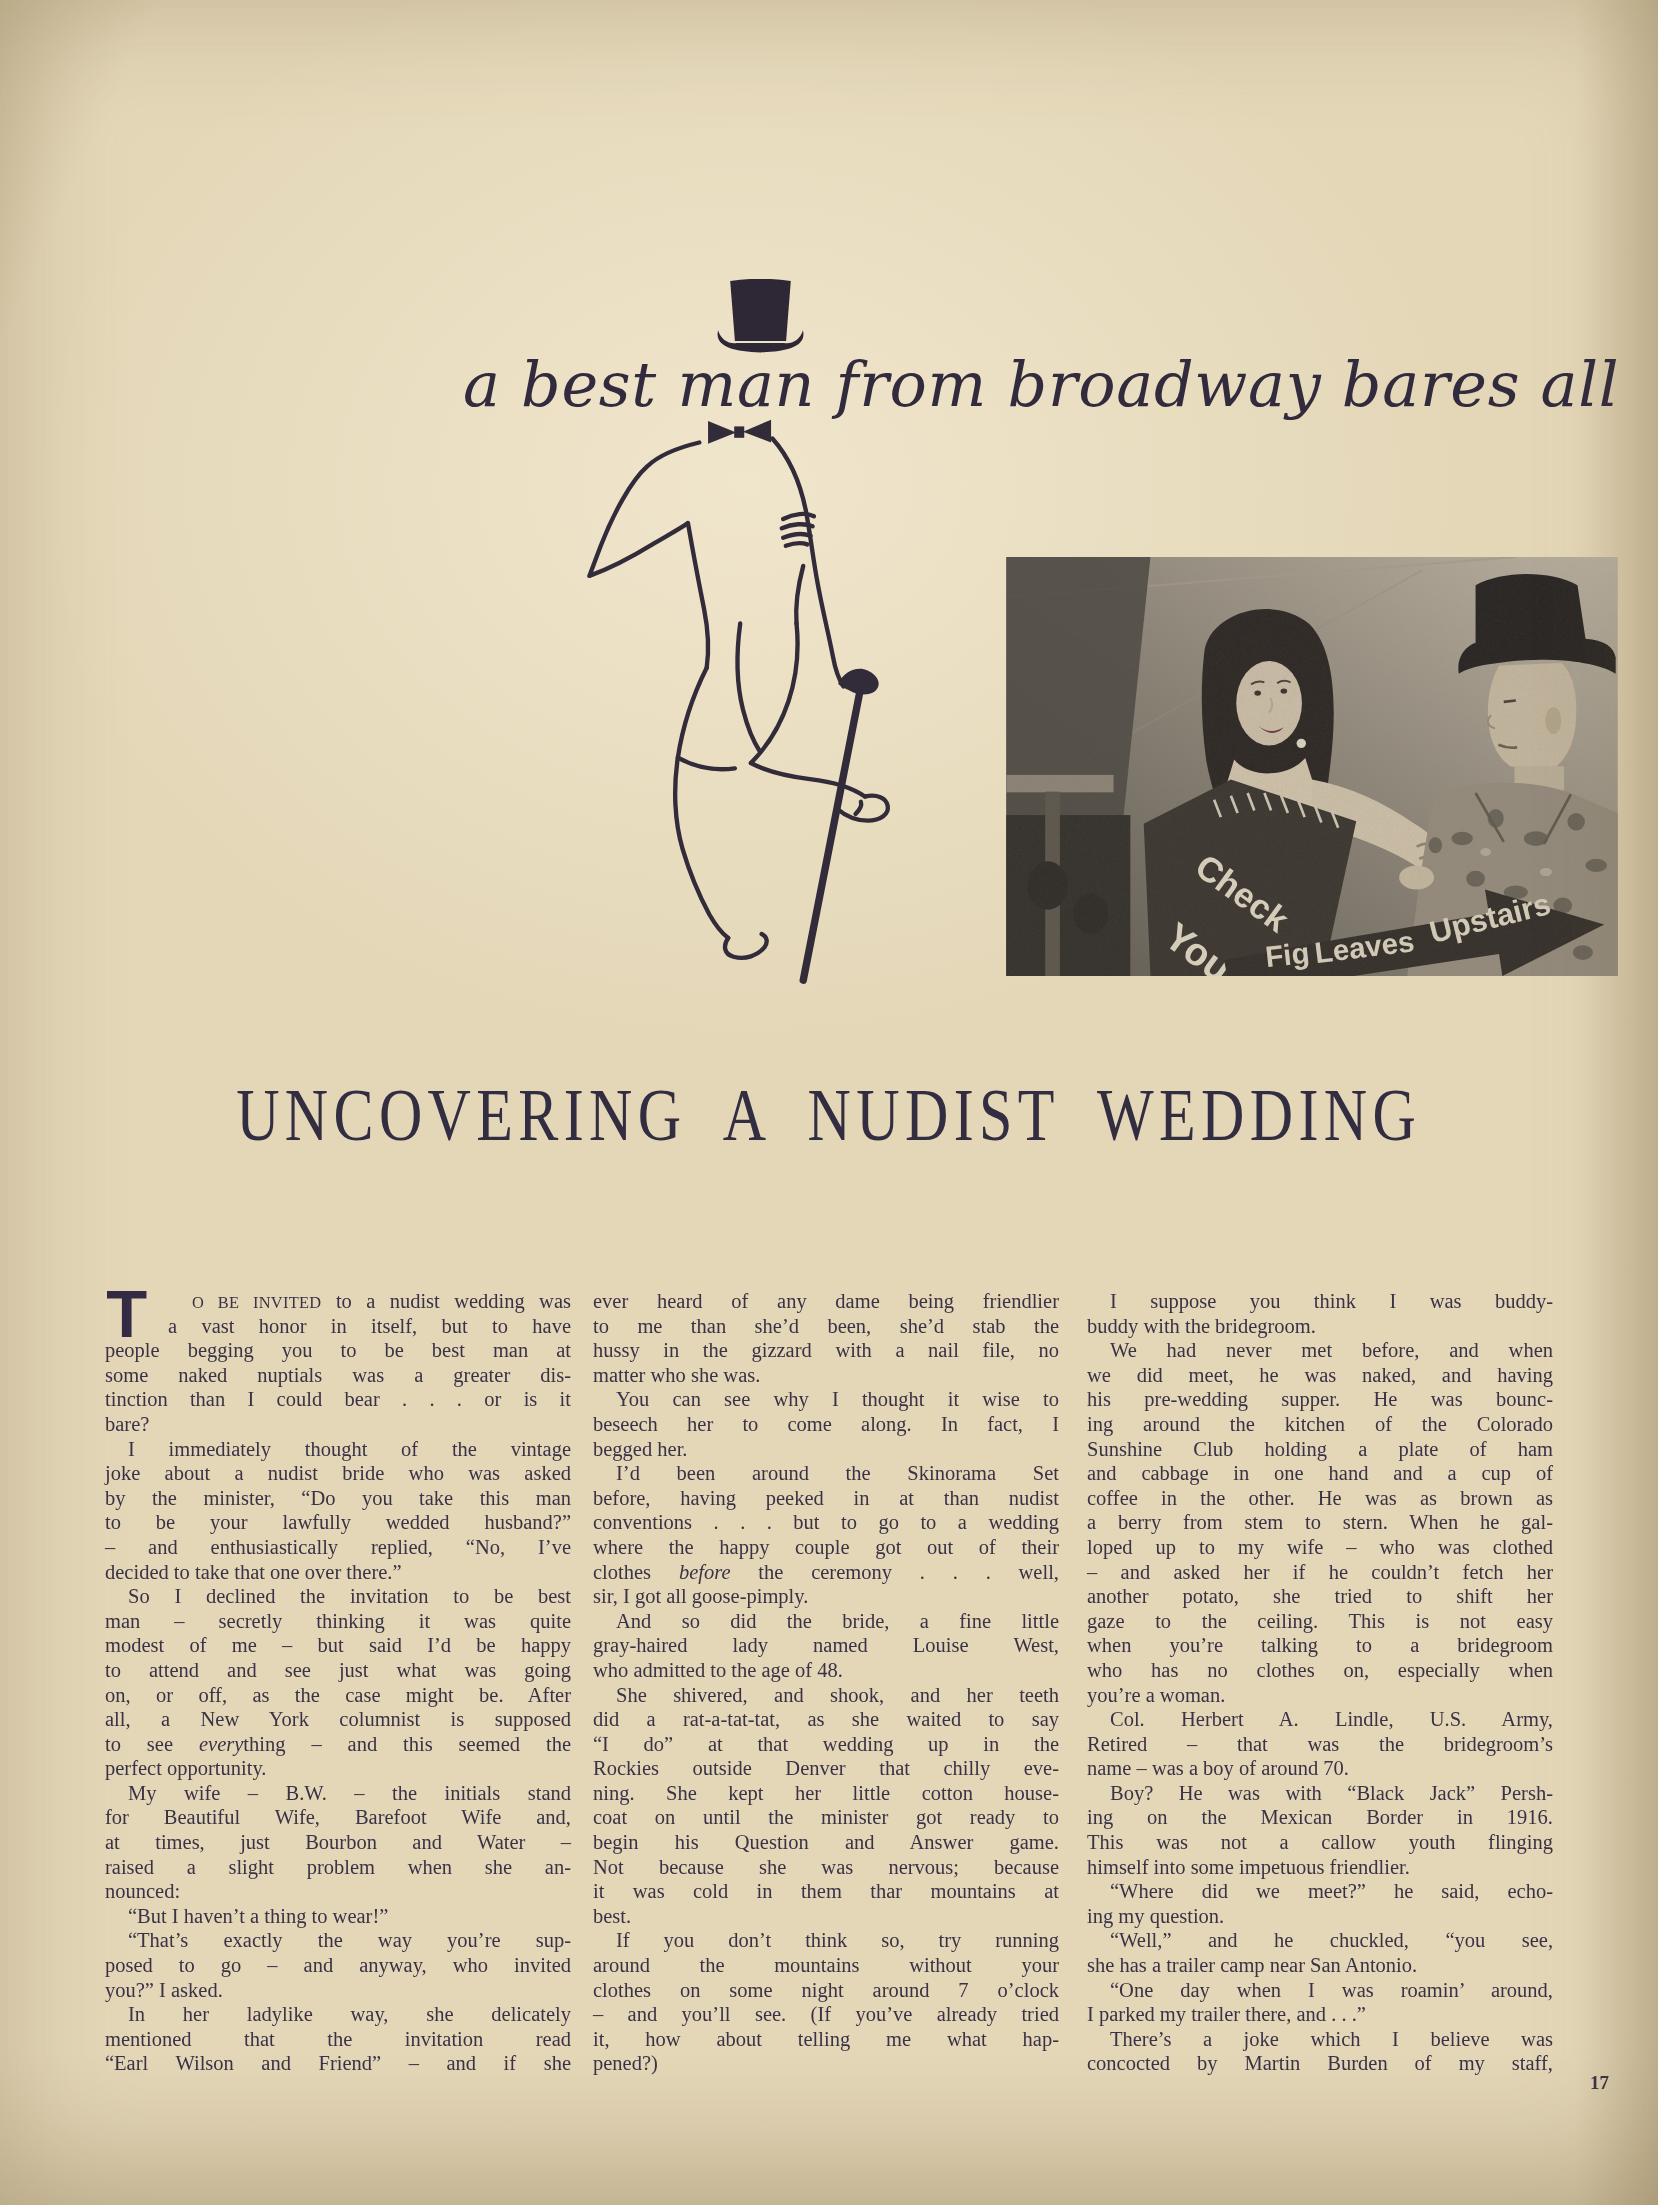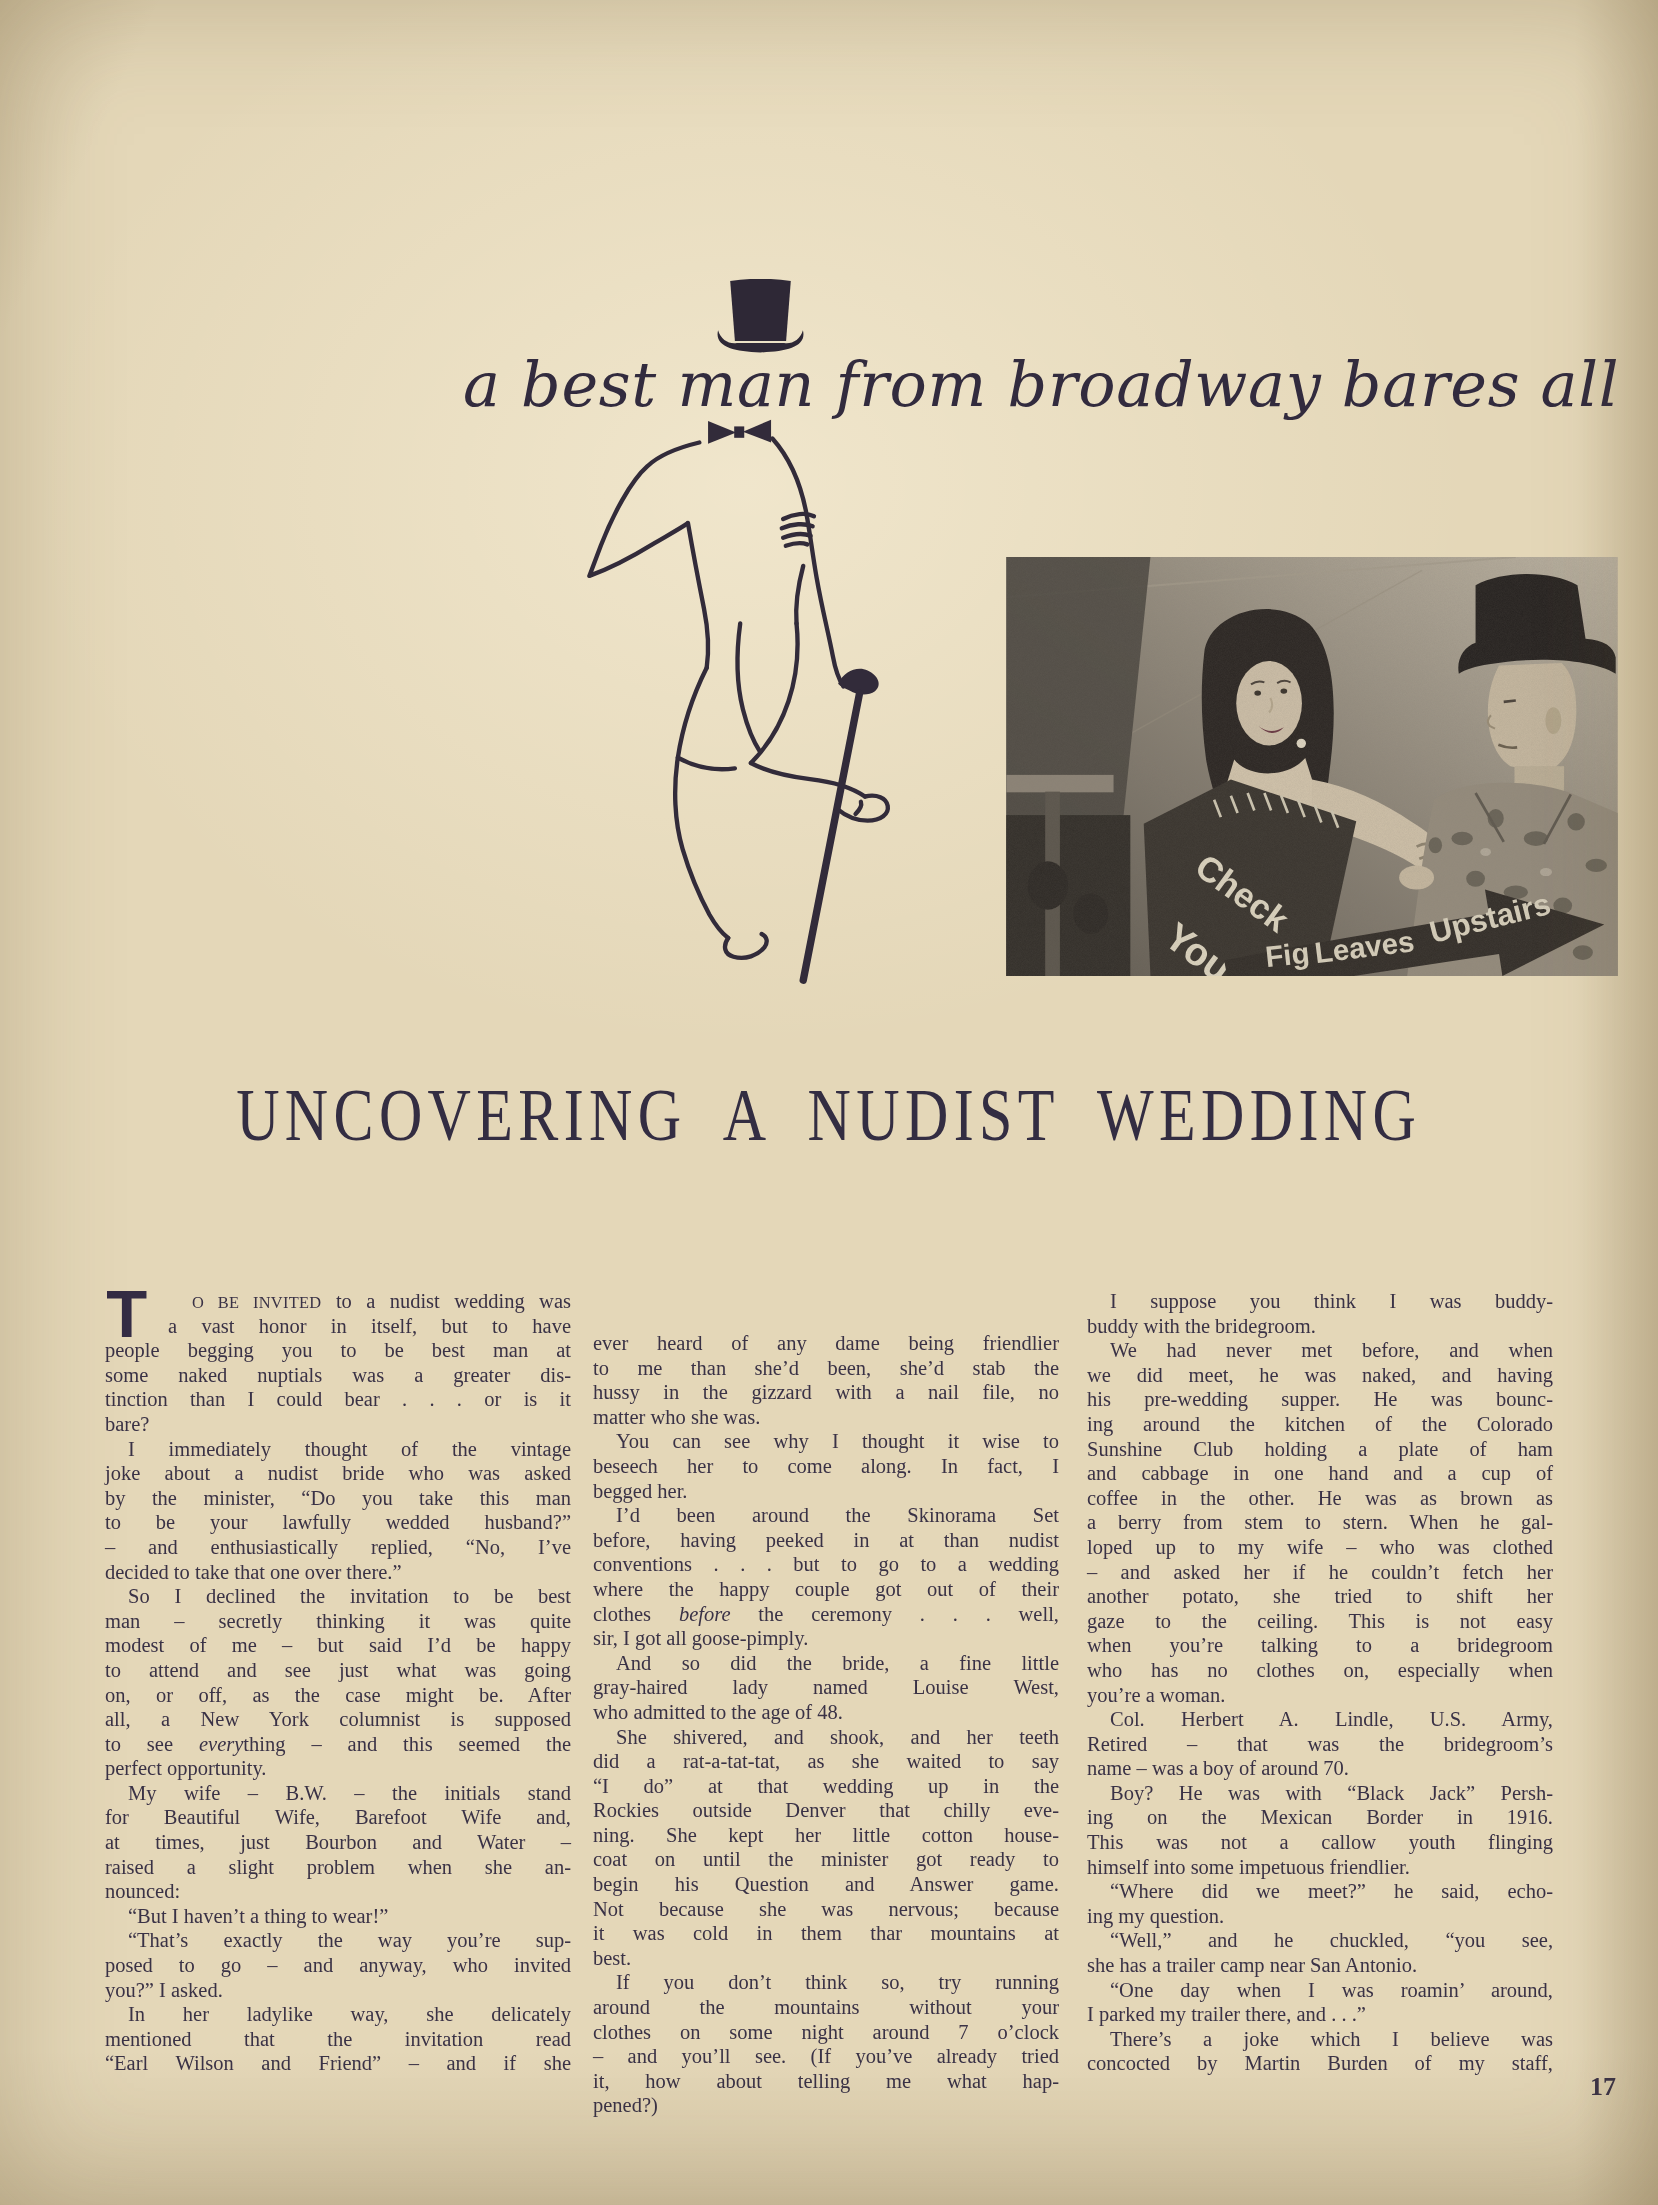--- a/index.html
+++ b/index.html
@@ -22,32 +22,32 @@
   .byline-row{left:1008px;top:459px;display:flex;align-items:baseline;gap:29.5px;}
   .article-label{font-family:"DejaVu Serif", serif;font-style:italic;font-size:34px;color:#322b3e;}
   .byline{font-family:"Liberation Sans", sans-serif;font-weight:bold;font-size:27.5px;
           letter-spacing:2px;color:#2e2a38;}
   
   .headline{top:1072px;left:0;width:1658px;text-align:center;color:#332d42;}
   .headline span{display:inline-block;font-size:75px;letter-spacing:6.7px;word-spacing:24px;
           transform:scaleX(.8);transform-origin:center;white-space:nowrap;font-weight:normal;}
   
   .col{top:1289px;width:466px;color:#3a3246;}
-  #col1{left:105px;} #col2{left:593px;margin-top:42px;} #col3{left:1087px;}
+  #col1{left:105px;} #col2{left:593px;} #col3{left:1087px;}
   .tline{font-size:20.5px;line-height:24.6px;height:24.6px;text-align:justify;
          text-align-last:justify;white-space:normal;overflow:visible;}
   .tline.end{text-align-last:left;}
   .tline.ind{text-indent:23px;}
   .tline.dc{padding-left:63px;}
   .tline i{font-style:italic;}
   .tline .sc{font-size:.8em;letter-spacing:0.3px;margin-left:24px;}
   .dropcap{position:absolute;left:1.3px;top:-1.3px;
            font-family:"Liberation Sans", sans-serif;font-weight:bold;
            font-size:67px;line-height:.78;color:#342c44;}
-  .pagenum{left:1590px;top:2072px;font-size:26px;font-weight:bold;color:#3a3246;}
+  .pagenum{left:1590px;top:2072px;font-size:19px;font-weight:bold;color:#3a3246;}
   svg text{font-family:"Liberation Sans", sans-serif;}
 </style>
 </head>
 <body>
 
 <div id="page">
 
   <svg class="abs" style="left:710px;top:279px;" width="101" height="89" viewBox="0 0 150 132">
     <path fill="#2e2836" d="M30 3 Q75 -4 120 3 L113 92 L37 92 Z"></path>
     <path fill="#2e2836" d="M12 76 C 6 100, 34 108, 75 109 C 116 108, 144 100, 138 76

